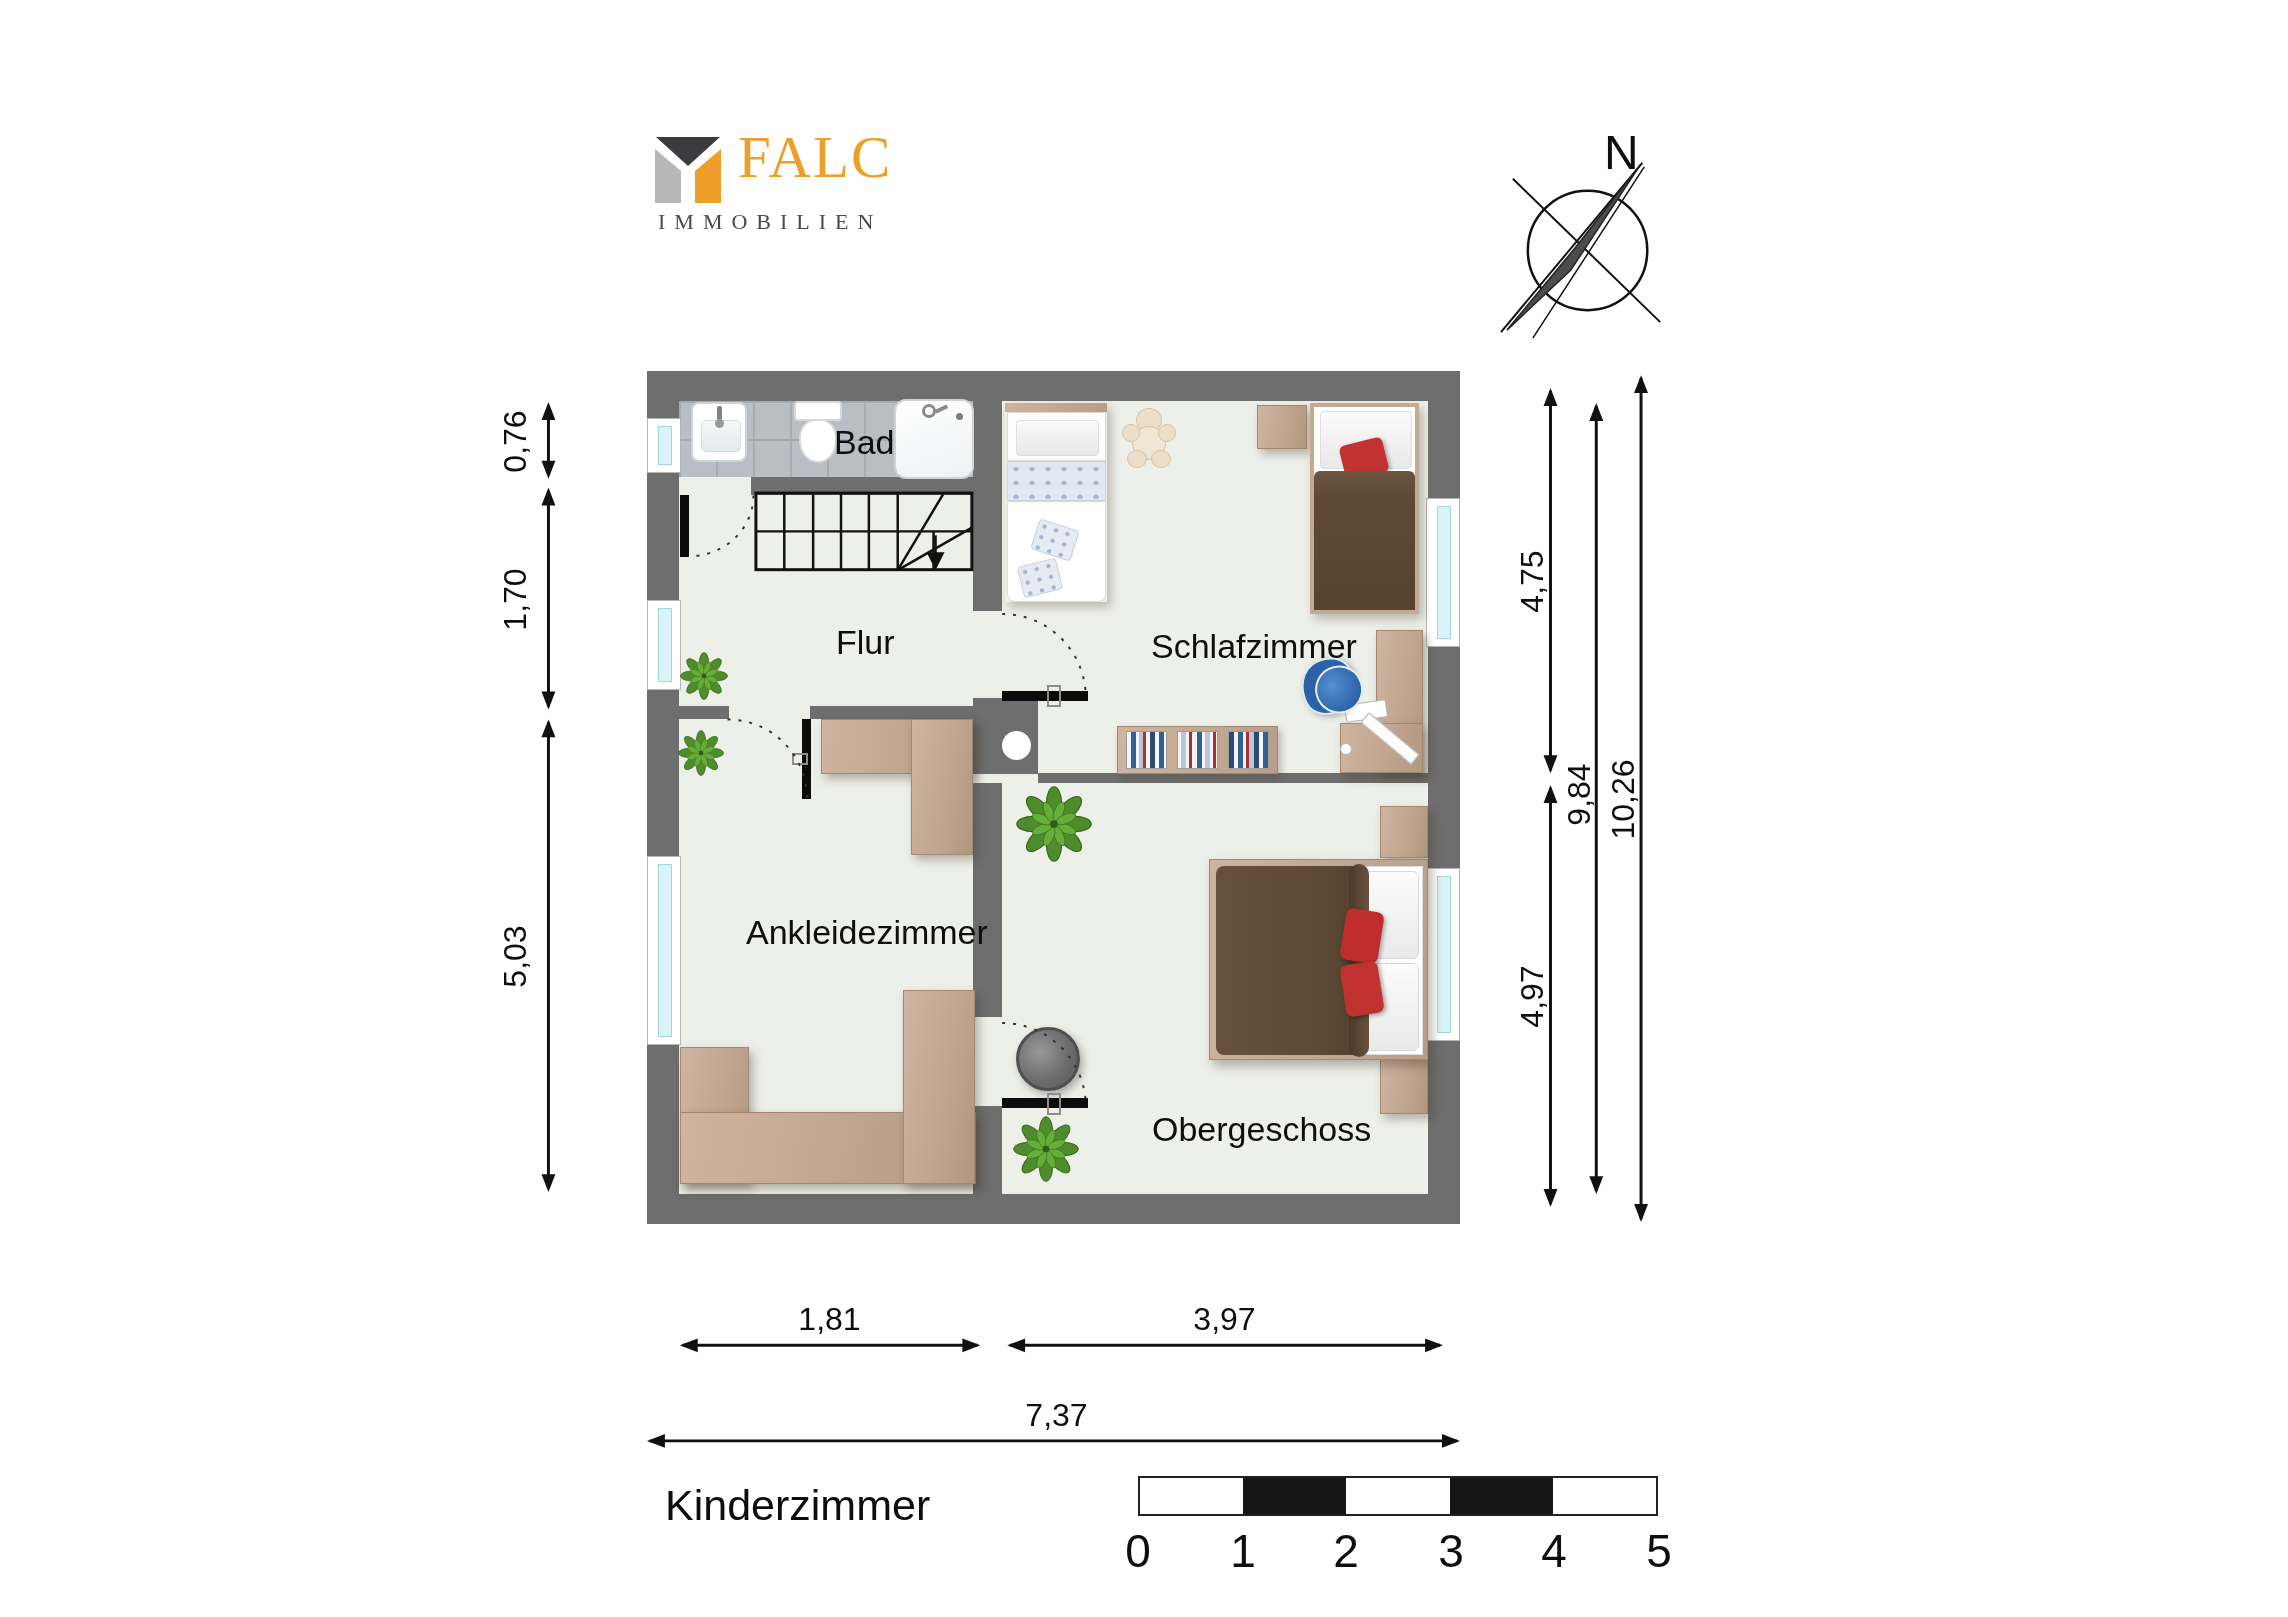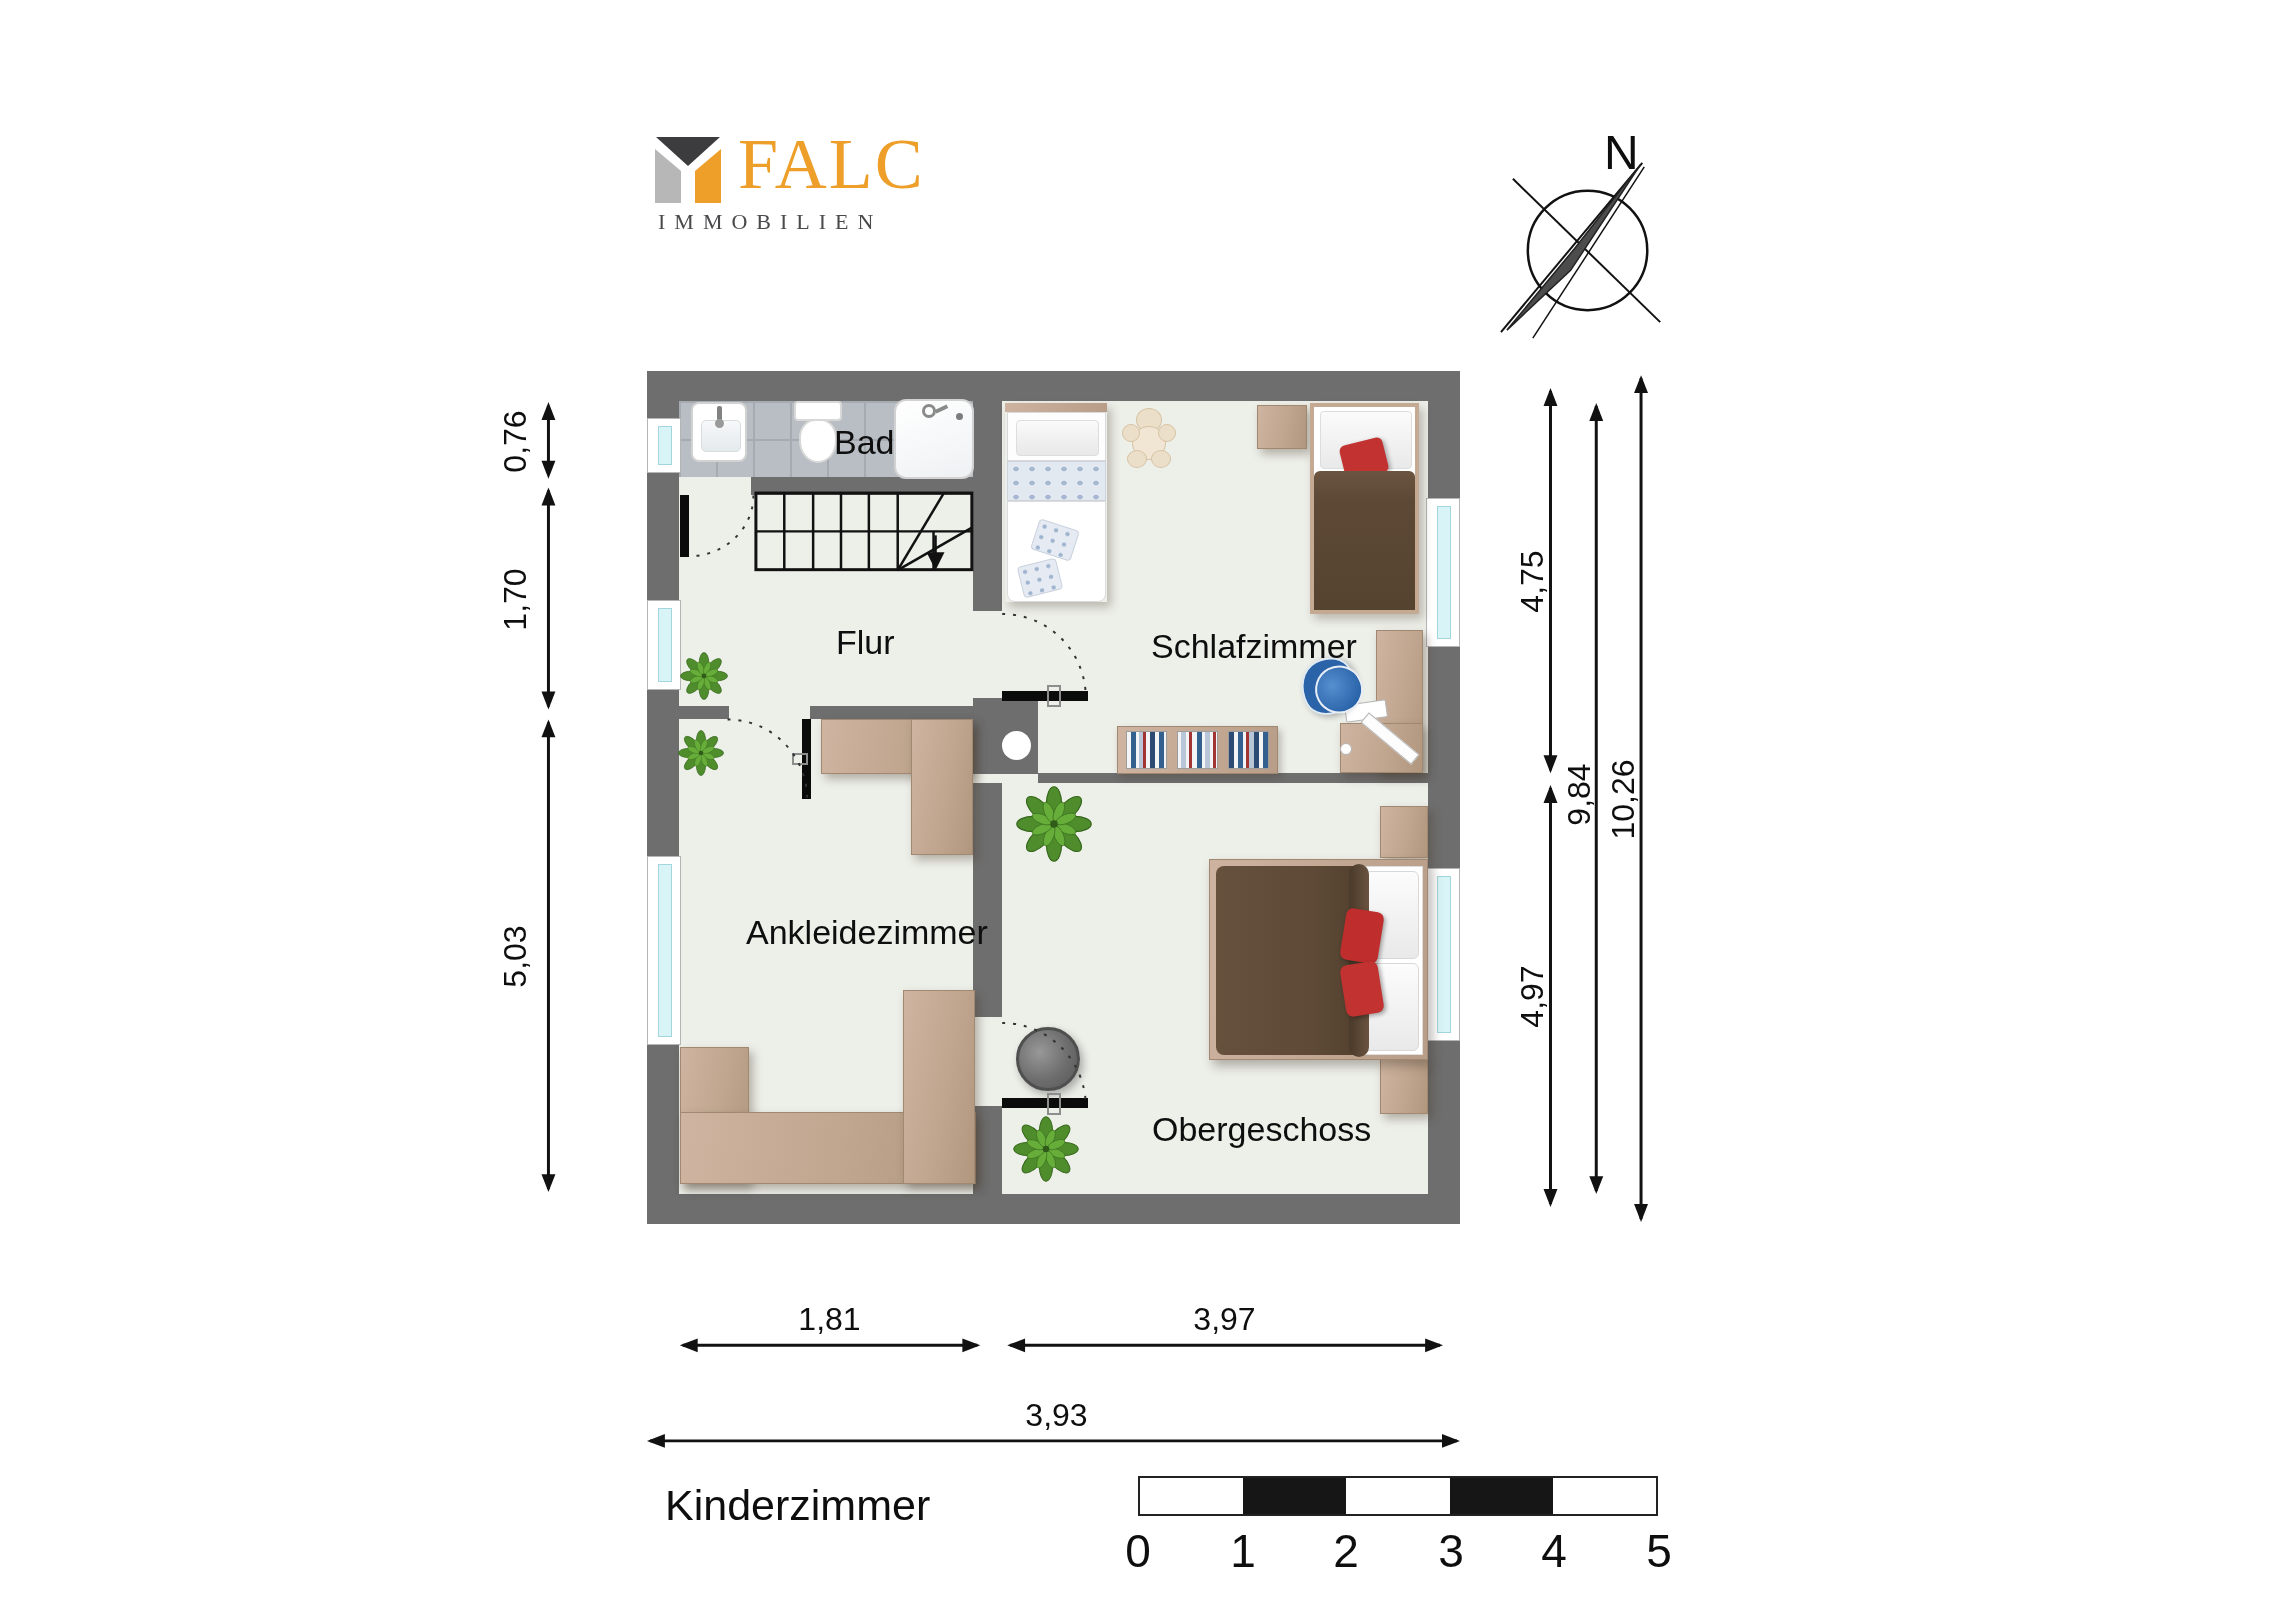--- a/index.html
+++ b/index.html
@@ -19,21 +19,21 @@
         border:1px solid #a18871;box-sizing:border-box;box-shadow:4px 5px 9px rgba(70,55,40,.35);}
   .white-box{position:absolute;background:#fff;border:2px solid #d2d2d2;box-sizing:border-box;border-radius:8px;}
   .door-leaf{position:absolute;background:#0b0b0b;}
   .door-handle{position:absolute;border:2px solid #8d8d8d;box-sizing:border-box;background:transparent;}
   .plant{position:absolute;}
   .label{position:absolute;font-size:34px;white-space:nowrap;color:#0e0e0e;}
   .dim{position:absolute;font-size:32px;color:#0e0e0e;width:159px;margin-left:-80px;text-align:center;white-space:nowrap;}
   .dim.v{transform:rotate(-90deg);}
   
   .falc-name{position:absolute;left:738px;top:123px;font-family:"Liberation Serif",serif;
-             font-size:72px;letter-spacing:2px;color:#ee9f2a;}
+             font-size:59px;letter-spacing:2px;color:#ee9f2a;}
   .falc-sub{position:absolute;left:658px;top:209px;font-family:"Liberation Serif",serif;
             font-size:22px;letter-spacing:9px;color:#4a4a4d;}
   .north{position:absolute;left:1604px;top:125px;font-size:48px;color:#0e0e0e;}
   .title{position:absolute;left:665px;top:1481px;font-size:43px;color:#0e0e0e;}
   .scalebar{position:absolute;left:1138px;top:1476px;width:520px;height:40px;border:2px solid #222;
             box-sizing:border-box;display:flex;}
   .scalebar .seg{flex:1;}
   .seg.b{background:#161616;} .seg.w{background:#fff;}
   .tick{position:absolute;top:1524px;width:60px;margin-left:-30px;text-align:center;font-size:46px;color:#0e0e0e;}
   svg{display:block;}
@@ -314,21 +314,21 @@
 
   <div class="dim v" style="left:516px;top:423px;">0,76</div>
   <div class="dim v" style="left:516px;top:581px;">1,70</div>
   <div class="dim v" style="left:516px;top:938px;">5,03</div>
   <div class="dim v" style="left:1533px;top:563px;">4,75</div>
   <div class="dim v" style="left:1533px;top:978px;">4,97</div>
   <div class="dim v" style="left:1580px;top:776px;">9,84</div>
   <div class="dim v" style="left:1624px;top:781px;">10,26</div>
   <div class="dim" style="left:830px;top:1301px;">1,81</div>
   <div class="dim" style="left:1225px;top:1301px;">3,97</div>
-  <div class="dim" style="left:1057px;top:1397px;">3,93</div>
+  <div class="dim" style="left:1057px;top:1397px;">7,37</div>
 
   <div class="title">Kinderzimmer</div>
 
   <div class="scalebar">
     <div class="seg w"></div>
     <div class="seg b"></div>
     <div class="seg w"></div>
     <div class="seg b"></div>
     <div class="seg w"></div>
   </div>

